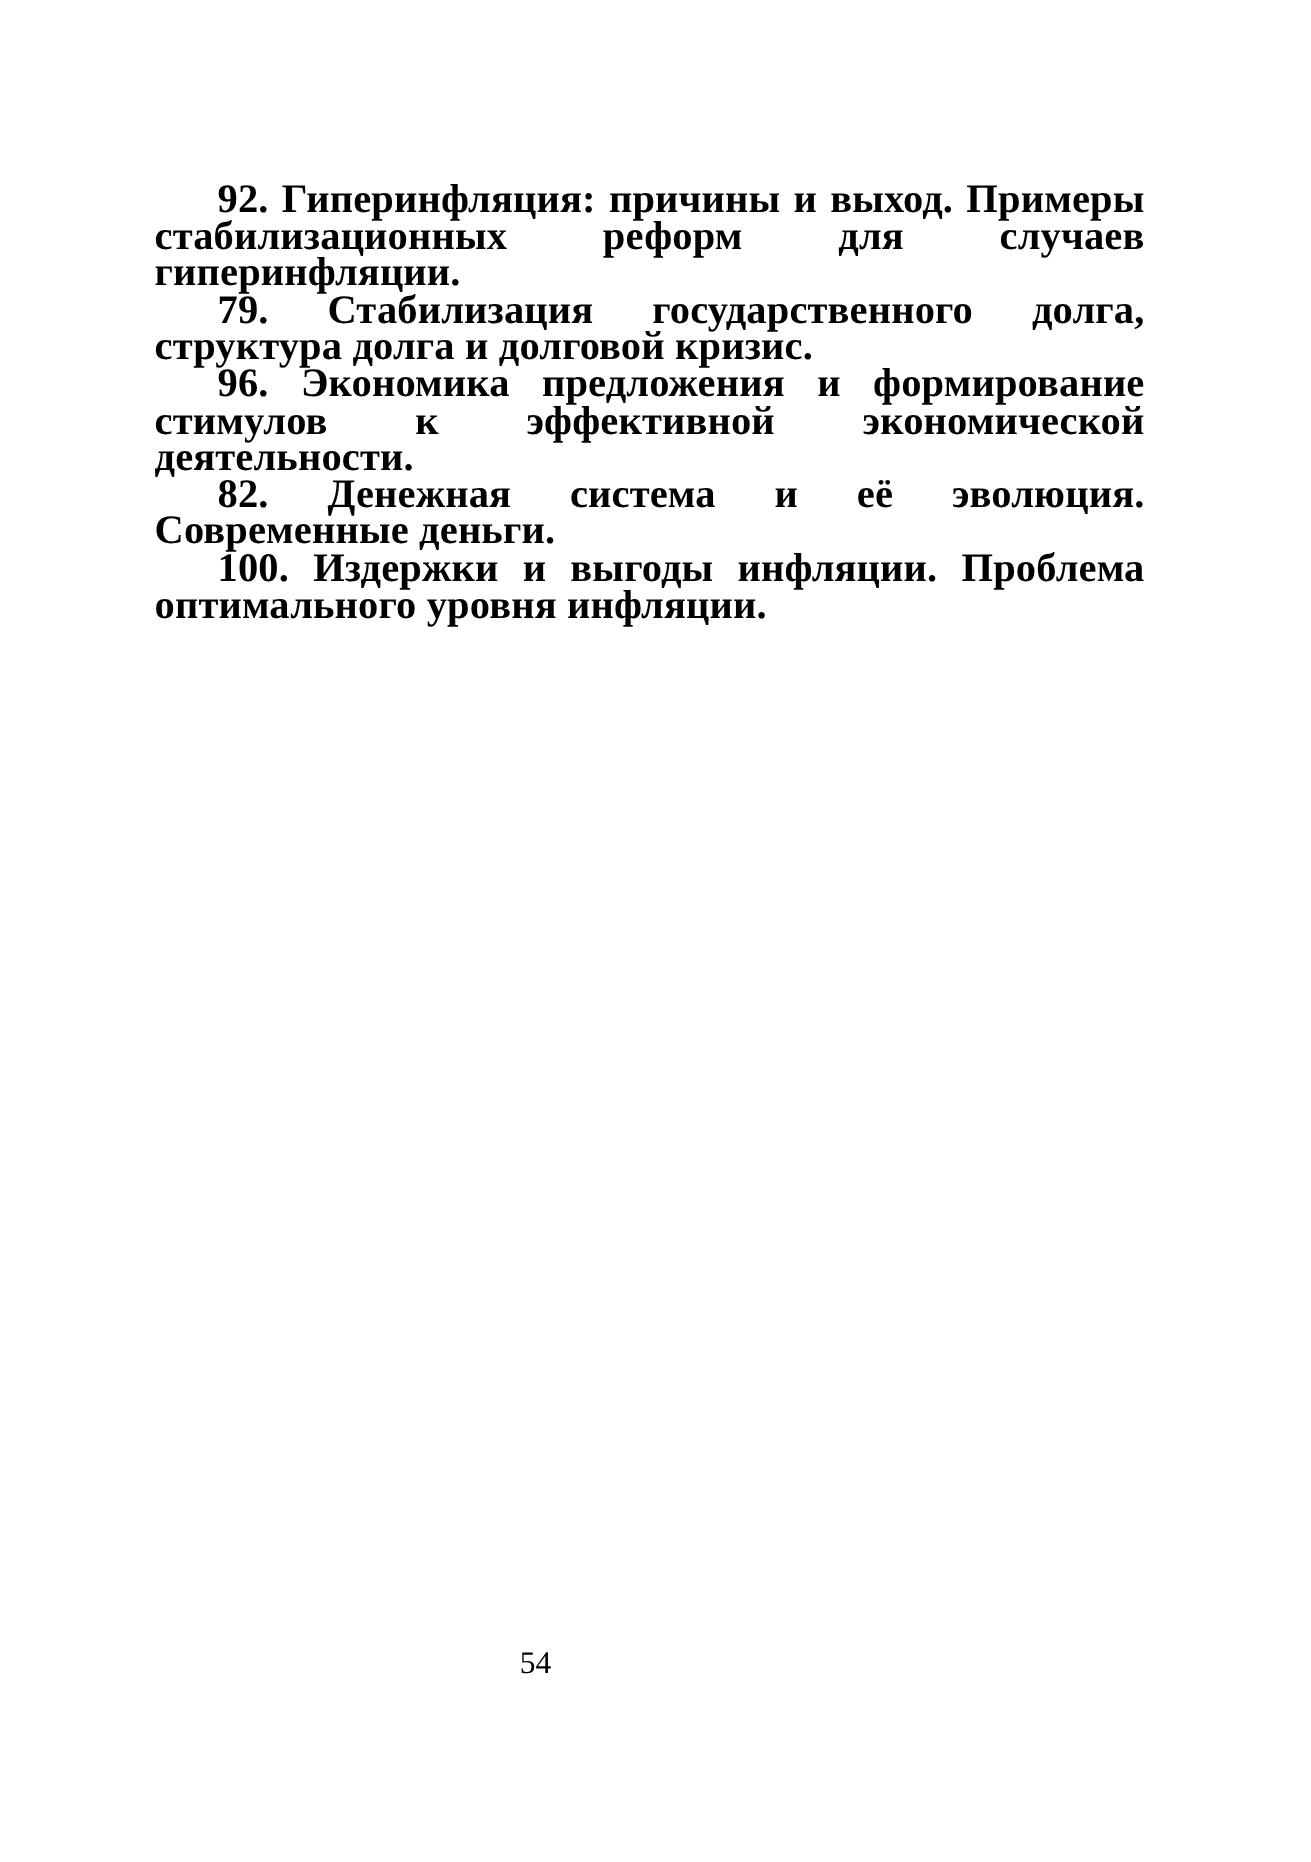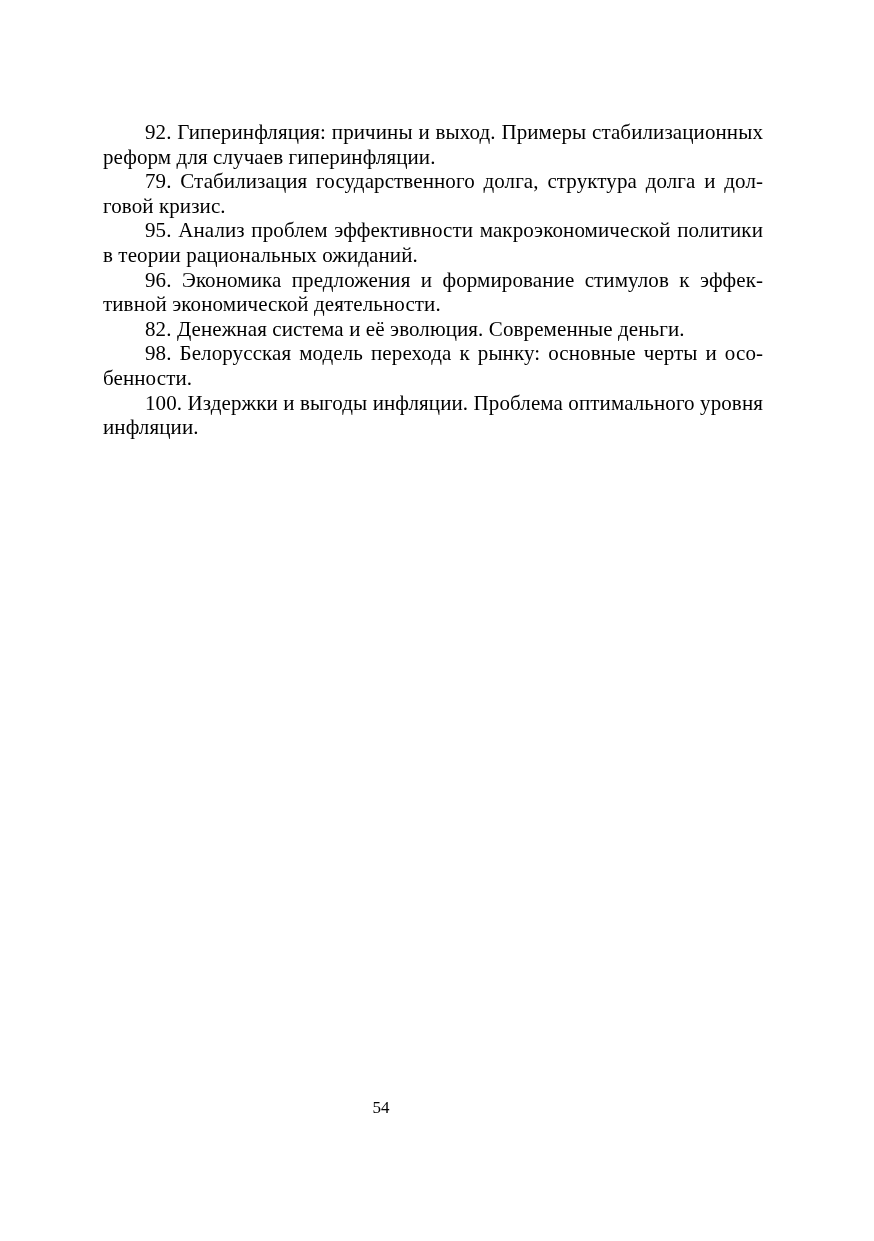--- a/index.html
+++ b/index.html
@@ -18,46 +18,44 @@
   }
   .textblock {
     position: absolute;
     left: 103px;
     top: 120px;
     width: 660px;
   }
   .textblock p {
     margin: 0;
     padding: 0;
-    font-size: 21px;
+    font-size: 27px;
     line-height: 24.6px;
     text-align: justify;
     text-indent: 42px;
     letter-spacing: 0.1px;
     hyphens: manual;
+    font-weight: bold;
     -webkit-hyphens: manual;
   }
   .pagenum {
     position: absolute;
     top: 1098px;
     left: 0;
     width: 714px;
     text-align: center;
-    font-size: 17px;
+    font-size: 21px;
     line-height: 20px;
-    padding-left: 24px;
   }
 </style>
 </head>
 <body>
 
 <div class="page">
   <div class="textblock">
     <p>92. Гиперинфляция: причины и выход. Примеры стабилизационных реформ для случаев гиперинфляции.</p>
     <p>79. Стабилизация государственного долга, структура долга и дол­говой кризис.</p>
-    <p>95. Анализ проблем эффективности макроэкономической политики в теории рациональных ожиданий.</p>
     <p>96. Экономика предложения и формирование стимулов к эффек­тивной экономической деятельности.</p>
     <p>82. Денежная система и её эволюция. Современные деньги.</p>
-    <p>98. Белорусская модель перехода к рынку: основные черты и осо­бенности.</p>
     <p>100. Издержки и выгоды инфляции. Проблема оптимального уров­ня инфляции.</p>
   </div>
   <div class="pagenum">54</div>
 </div>
 
 </body></html>

